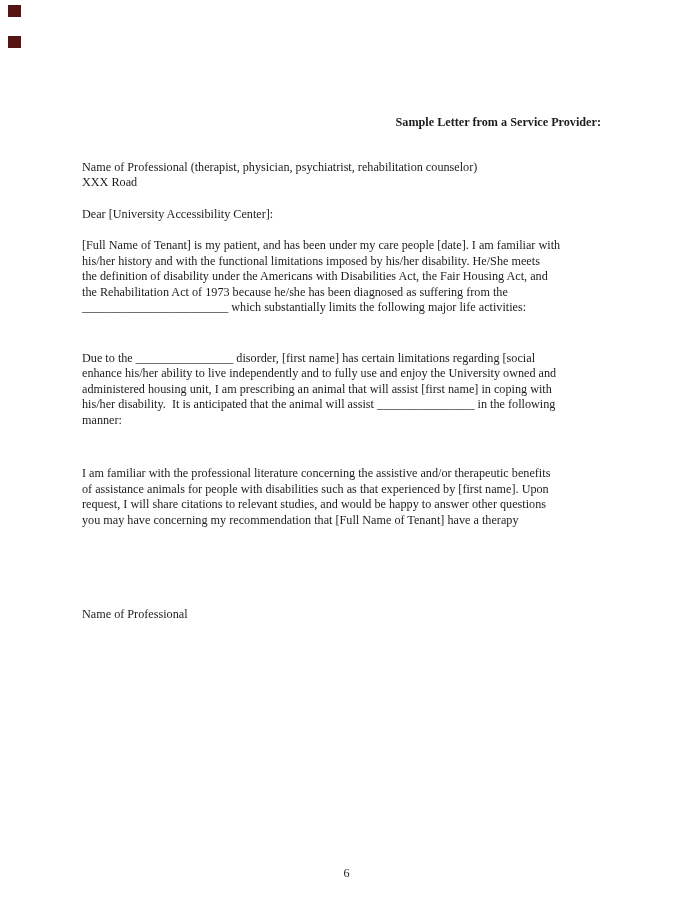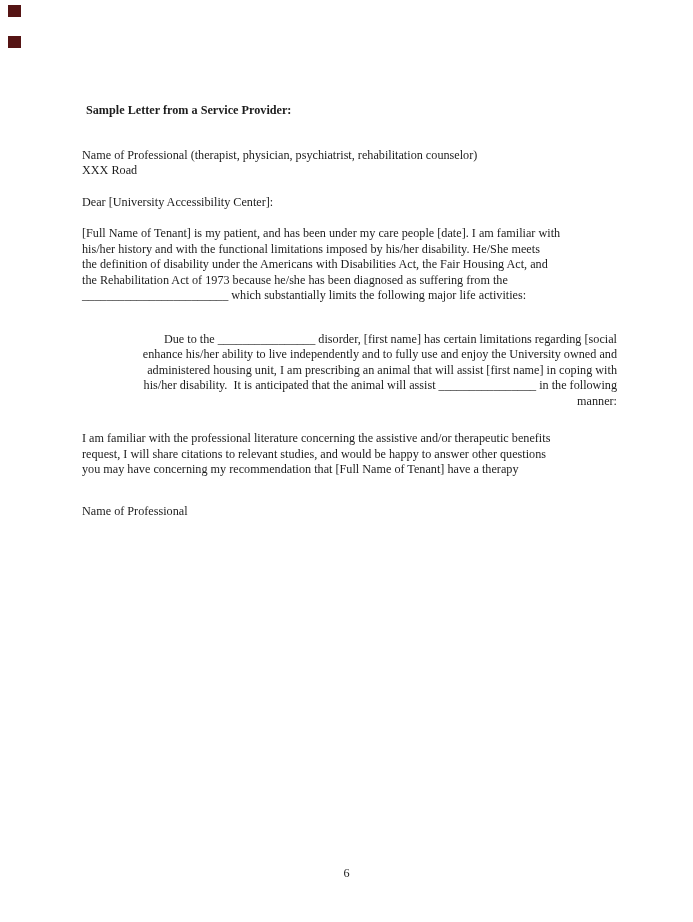--- a/index.html
+++ b/index.html
@@ -27,29 +27,29 @@
     position: absolute;
     left: 82px;
     top: 99px;
     width: 535px;
     font-size: 12.2px;
     line-height: 15.5px;
   }
   .content .line, .single-line {
     white-space: pre;
   }
-  .title { font-weight: bold; margin: 4px; }
+  .title { font-weight: bold; margin: 16px; text-align: right; }
   .date-line      { margin-top: 21px; }
   .recipient      { margin-top: 29px; }
   .salutation     { margin-top: 16px; }
   .para-1         { margin-top: 16px; }
-  .para-2         { margin-top: 28px; text-align: right; }
-  .para-3         { margin-top: 22px; }
+  .para-2         { margin-top: 35px; }
+  .para-3         { margin-top: 38px; }
   .closing        { margin-top: 16px; }
-  .signature      { margin-top: 26px; }
+  .signature      { margin-top: 79px; }
   .page-number {
     position: absolute;
     top: 866px;
     left: 0;
     right: 0;
     text-align: center;
     font-size: 12.2px;
     line-height: 15px;
   }
 </style>
@@ -83,20 +83,21 @@
     <div class="para-2">
         <div class="line">Due to the ________________ disorder, [first name] has certain limitations regarding [social</div>
         <div class="line">enhance his/her ability to live independently and to fully use and enjoy the University owned and</div>
         <div class="line">administered housing unit, I am prescribing an animal that will assist [first name] in coping with</div>
         <div class="line">his/her disability.  It is anticipated that the animal will assist ________________ in the following</div>
         <div class="line">manner:</div>
       </div>
 
     <div class="para-3">
         <div class="line">I am familiar with the professional literature concerning the assistive and/or therapeutic benefits</div>
+        <div class="line">of assistance animals for people with disabilities such as that experienced by [first name]. Upon</div>
         <div class="line">request, I will share citations to relevant studies, and would be happy to answer other questions</div>
         <div class="line">you may have concerning my recommendation that [Full Name of Tenant] have a therapy</div>
       </div>
 
 
     <div class="signature single-line">Name of Professional</div>
   </div>
 
   <div class="page-number">6</div>
 

